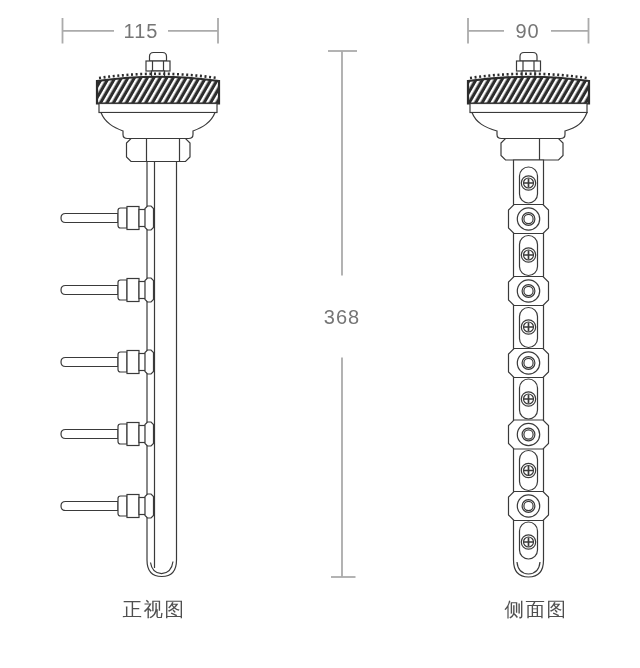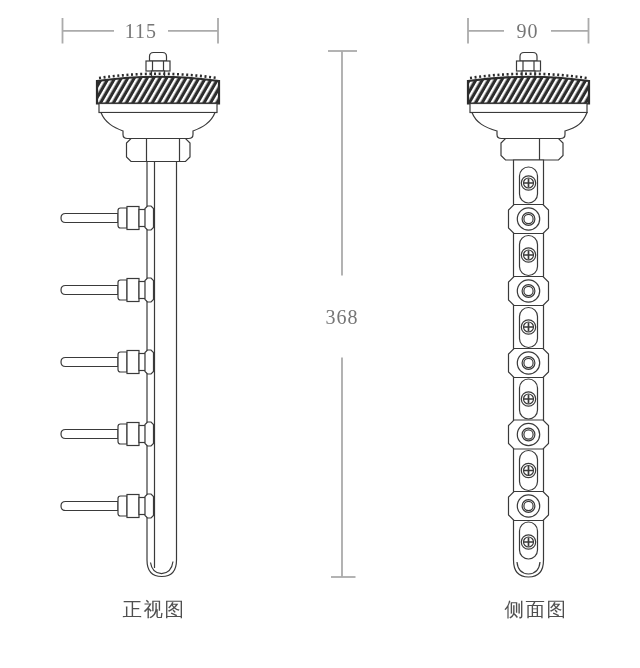--- a/index.html
+++ b/index.html
@@ -1,20 +1,20 @@
 <!DOCTYPE html>
 <html><head>
 <meta charset="utf-8">
 <style>
   html,body{margin:0;padding:0;background:#ffffff;}
   .canvas{
     position:relative;
     width:640px;height:668px;
     background:#ffffff;
-    font-family:Liberation Serif, serif;
+    font-family:Liberation Sans, sans-serif;
     overflow:hidden;
   }
   svg{display:block;}
   .dim-stroke{stroke:#ababab;stroke-width:1.8;fill:none;}
   .dim-text{fill:#767676;font-size:20px;letter-spacing:1px;}
   .line{stroke:#3a3a3a;stroke-width:1.2;fill:#ffffff;}
   .line-nf{stroke:#3a3a3a;stroke-width:1.2;fill:none;}
   .view-label{fill:#4f4f4f;font-size:19.5px;letter-spacing:1.5px;}
 </style>
 </head>

